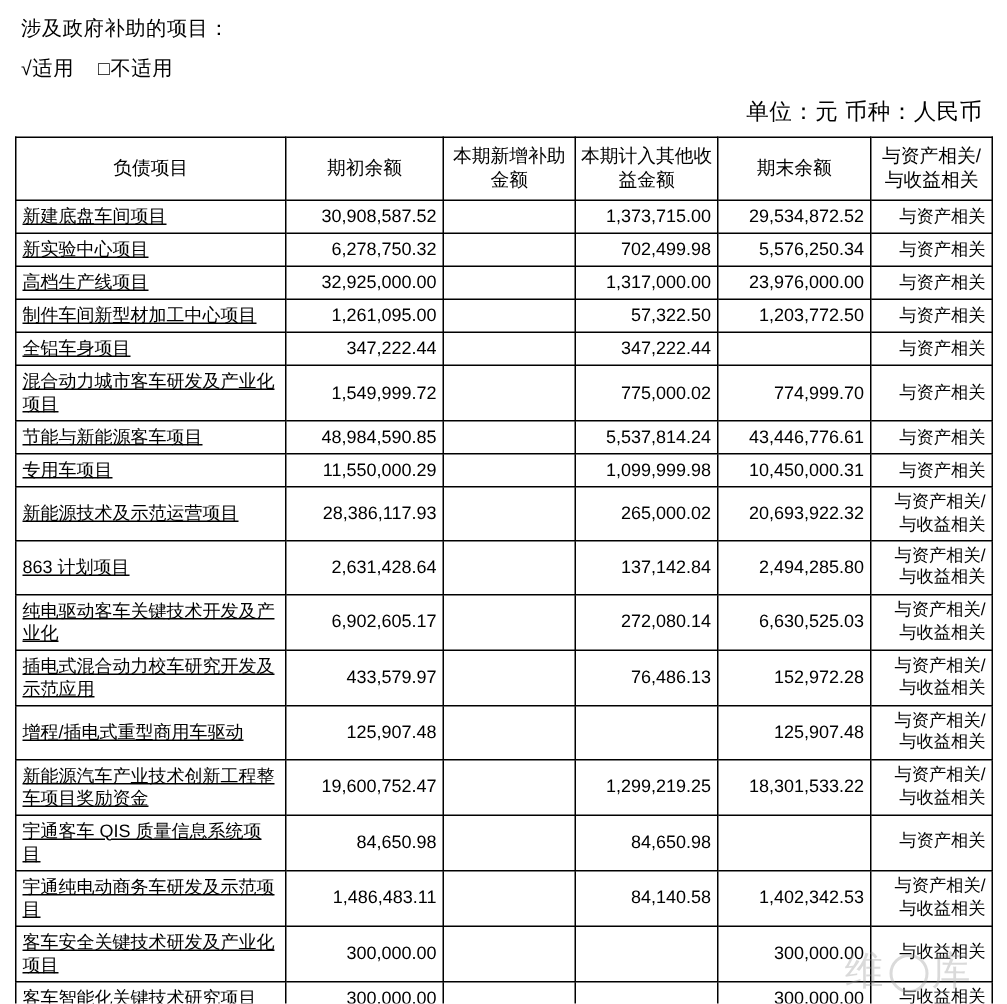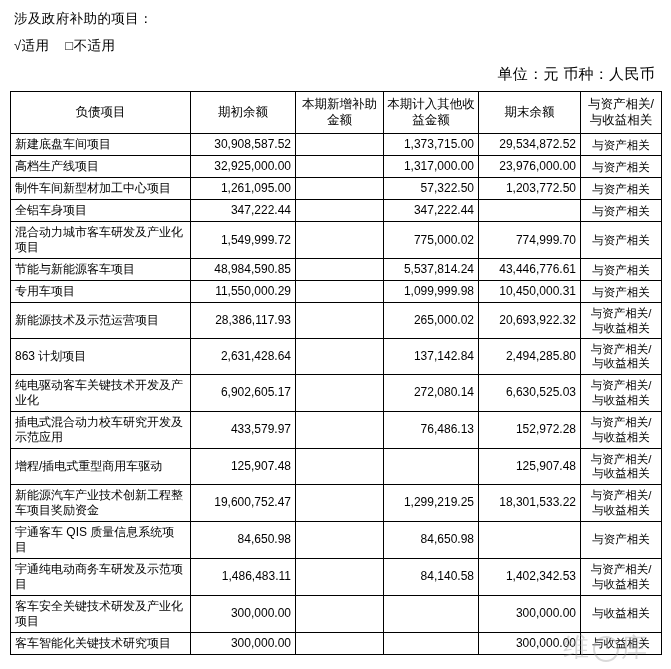--- a/index.html
+++ b/index.html
@@ -66,28 +66,29 @@
   }
   table.fin th {
     text-align: center;
     font-weight: normal;
     font-size: 12.5px;
     padding: 5px 3px;
   }
   td.item {
     text-align: left;
     font-size: 12px;
+    text-decoration: underline;
   }
   td.num {
     text-align: right;
     font-size: 12px;
     white-space: nowrap;
   }
   td.rel {
-    text-align: center;
+    text-align: right;
     font-size: 11.5px;
     line-height: 1.2;
   }
   col.c-item { width: 180px; }
   col.c-open { width: 105px; }
   col.c-add  { width: 88px; }
   col.c-other{ width: 95px; }
   col.c-close{ width: 102px; }
   col.c-rel  { width: 81px; }
 
@@ -147,20 +148,28 @@
     <tbody>
       <tr>
           <td class="item">新建底盘车间项目</td>
           <td class="num">30,908,587.52</td>
           <td class="num"></td>
           <td class="num">1,373,715.00</td>
           <td class="num">29,534,872.52</td>
           <td class="rel">与资产相关</td>
         </tr>
       <tr>
+          <td class="item">新实验中心项目</td>
+          <td class="num">6,278,750.32</td>
+          <td class="num"></td>
+          <td class="num">702,499.98</td>
+          <td class="num">5,576,250.34</td>
+          <td class="rel">与资产相关</td>
+        </tr>
+      <tr>
           <td class="item">高档生产线项目</td>
           <td class="num">32,925,000.00</td>
           <td class="num"></td>
           <td class="num">1,317,000.00</td>
           <td class="num">23,976,000.00</td>
           <td class="rel">与资产相关</td>
         </tr>
       <tr>
           <td class="item">制件车间新型材加工中心项目</td>
           <td class="num">1,261,095.00</td>

